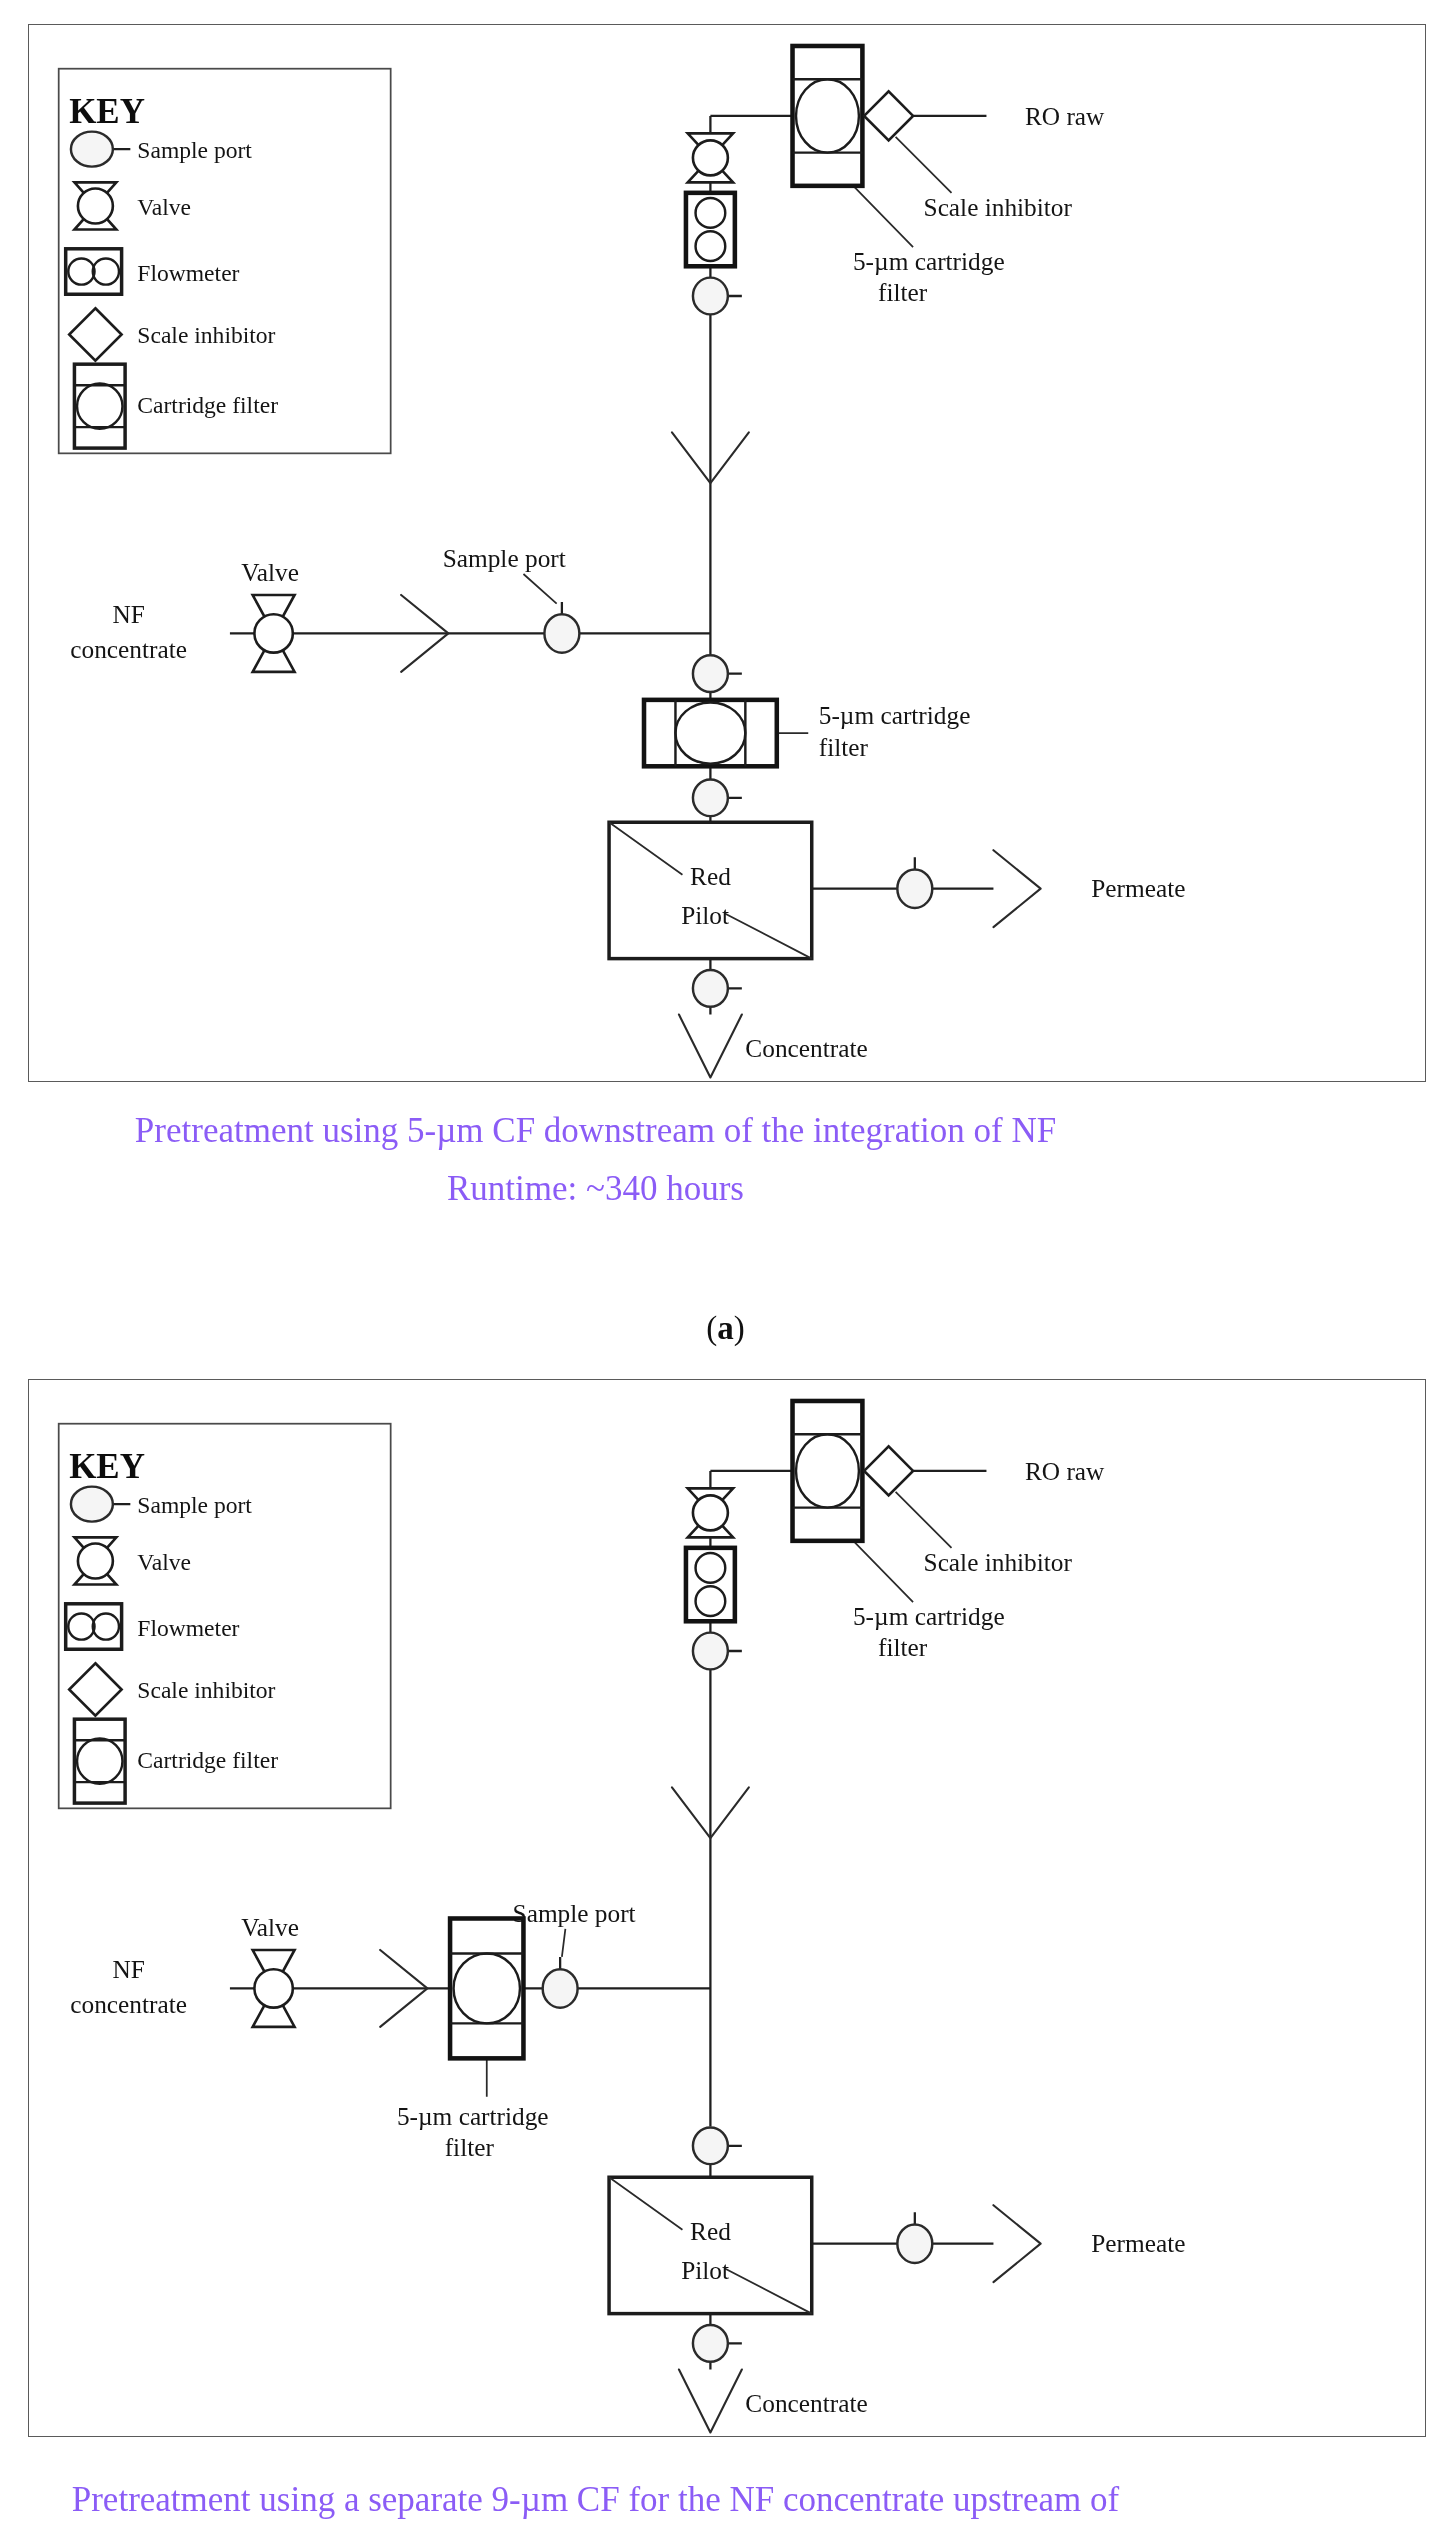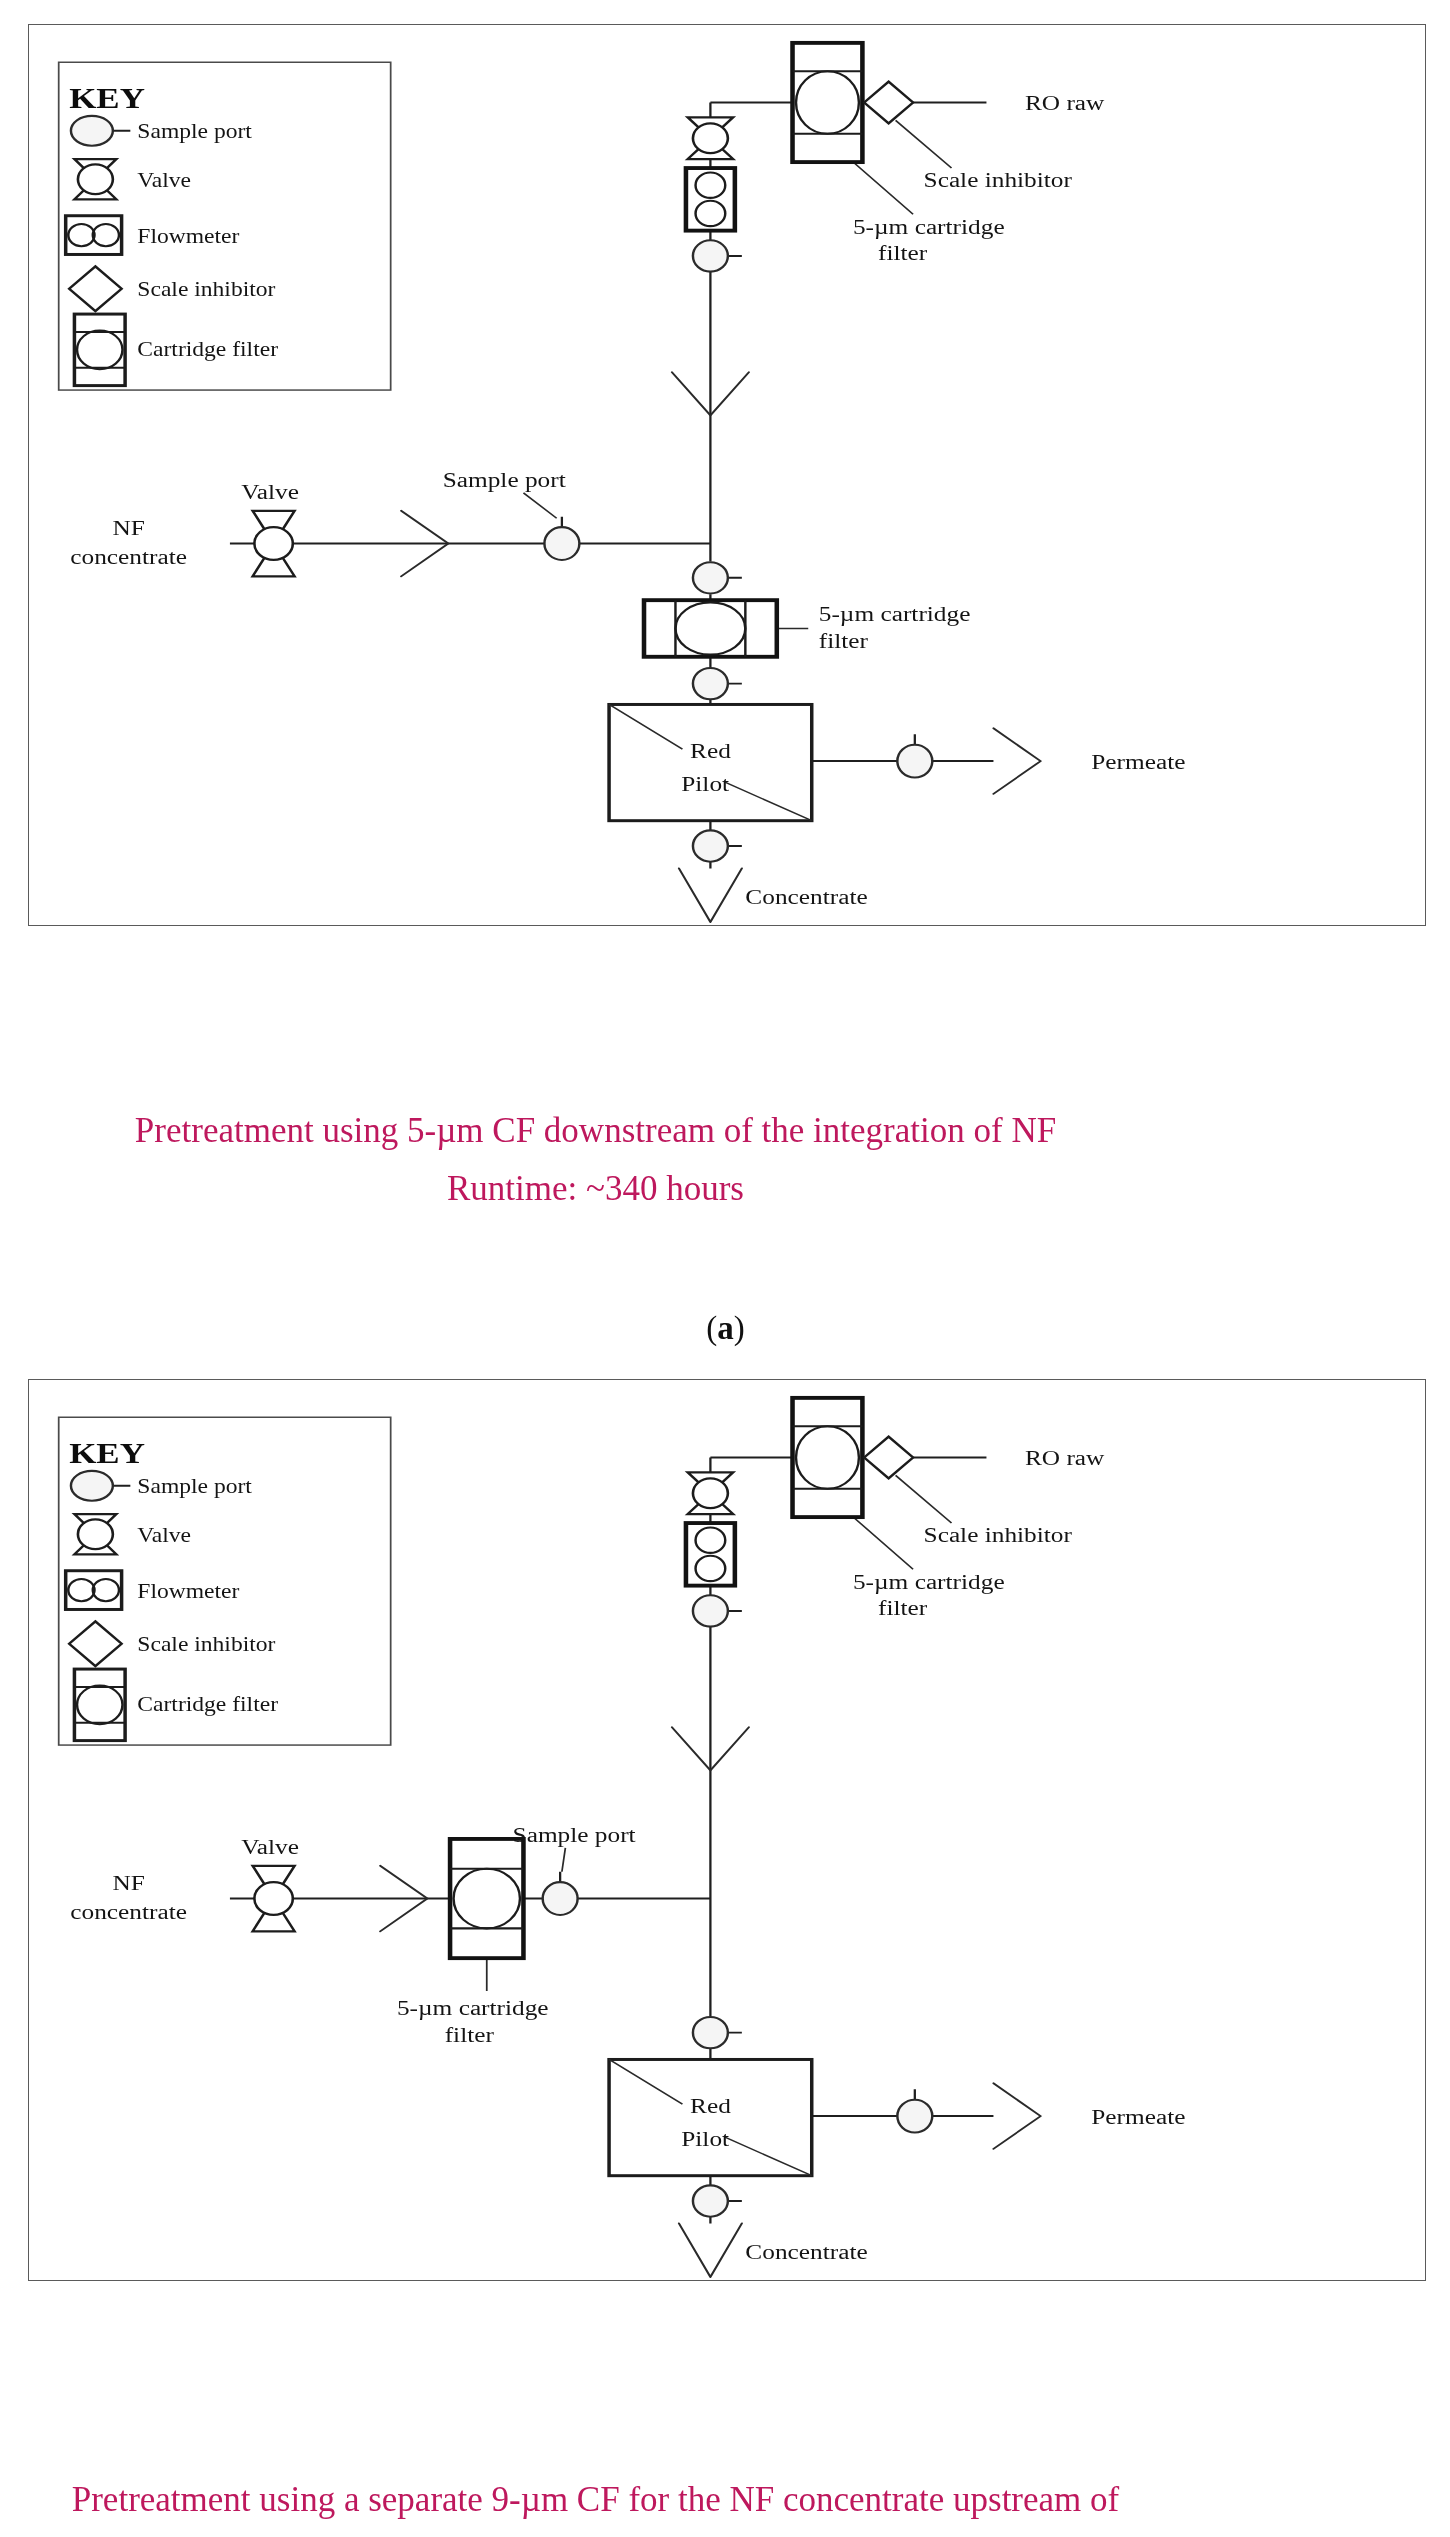--- a/index.html
+++ b/index.html
@@ -1,37 +1,37 @@
 <!DOCTYPE html>
 <html style="font-size:8px"><head>
 <meta charset="utf-8">
 <style>
   html,body{margin:0;padding:0;background:#ffffff;}
   .page{position:relative;width:1451px;height:2740px;background:#ffffff;overflow:hidden;
         font-family:"Liberation Serif",serif;color:#111;}
-  .panel{position:absolute;left:28px;width:1398px;height:902px;border:1.5px solid #5a5a5a;
+  .panel{position:absolute;left:28px;width:1398px;height:1058px;border:1.5px solid #5a5a5a;
          box-sizing:border-box;background:#fff;}
   .panel svg{display:block;width:100%;height:100%;}
   
   .pipe{stroke:#1f1f1f;stroke-width:1.3;fill:none;}
   .leader{stroke:#2a2a2a;stroke-width:1;fill:none;}
   .arrow{stroke:#2a2a2a;stroke-width:1.2;fill:none;stroke-linecap:round;}
   .sym{stroke:#1c1c1c;stroke-width:1.5;fill:#ffffff;}
   .sym-h{stroke:#121212;stroke-width:2.6;fill:#ffffff;}
   .sym-m{stroke:#1c1c1c;stroke-width:2;fill:#ffffff;}
   .inner{stroke:#1c1c1c;stroke-width:1.4;fill:none;}
   .sport{stroke:#2b2b2b;stroke-width:1.4;fill:#f5f5f5;}
   .box-thin{stroke:#4a4a4a;stroke-width:1;fill:none;}
   
   .lbl{font-family:"Liberation Serif",serif;font-size:14.5px;fill:#141414;}
   .lbl-s{font-family:"Liberation Serif",serif;font-size:13.5px;fill:#141414;}
   .keytitle{font-family:"Liberation Serif",serif;font-size:20px;font-weight:bold;fill:#0d0d0d;}
   
   .caption{position:absolute;left:0;width:1191px;text-align:center;
-           font-size:35px;line-height:58px;color:#be185d;}
+           font-size:35px;line-height:58px;color:#8b5cf6;}
   .tag{position:absolute;left:0;width:1451px;text-align:center;font-size:33px;line-height:46px;color:#101010;}
   .tag b{font-weight:bold;}
 </style>
 </head>
 <body>
 
 <div class="page">
 
   <div class="panel" style="top:24px;">
     <svg viewBox="0 0 799 604" preserveAspectRatio="none">

